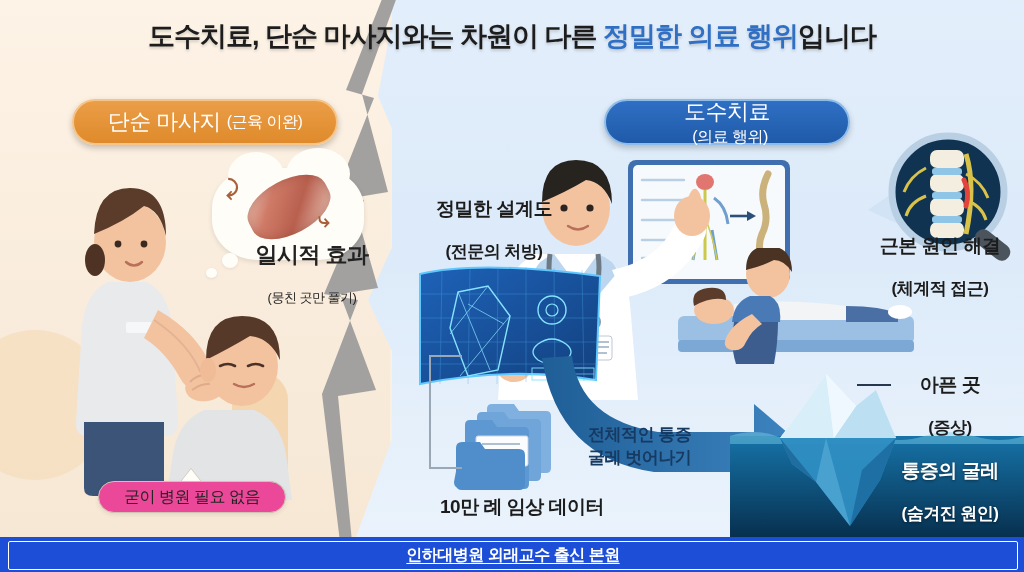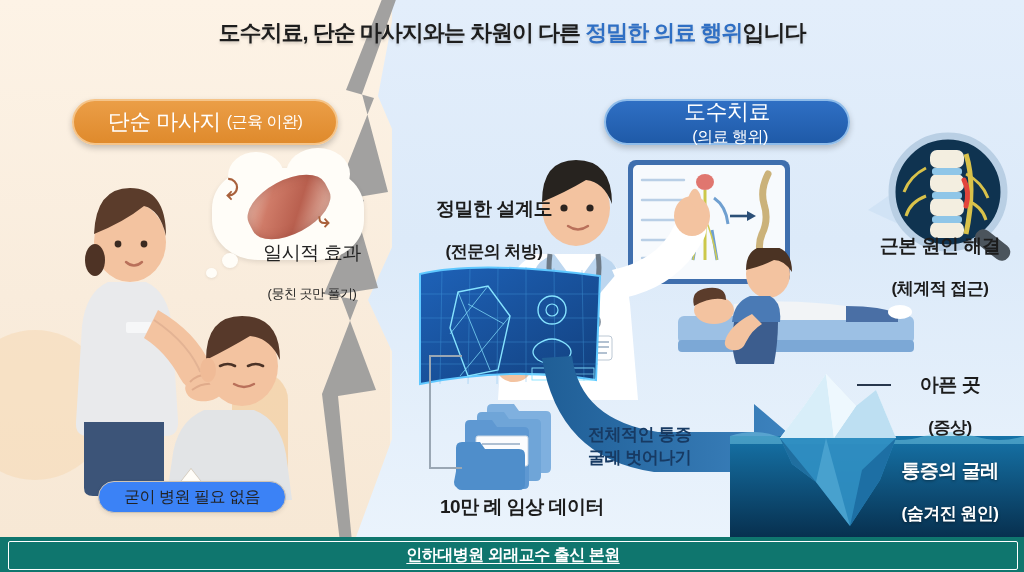--- a/index.html
+++ b/index.html
@@ -36,21 +36,21 @@
   
   .divider{
     position:absolute;left:318px;top:-6px;width:120px;height:548px;
     pointer-events:none;
   }
 
   
   .title{
     position:absolute;left:0;top:18px;width:1024px;
     text-align:center;
-    font-size:22px;font-weight:bold;letter-spacing:-1px;
+    font-size:27px;font-weight:bold;letter-spacing:-1px;
     color:#1d1d1d;white-space:nowrap;
     text-shadow:0 2px 3px rgba(0,0,0,.16);
   }
   .title .hl{color:#2f6fc4;}
 
   
   .badge{
     position:absolute;
     display:flex;align-items:center;justify-content:center;
     border-radius:24px;
@@ -95,27 +95,27 @@
     border-radius:50%/42%;
     transform:rotate(-28deg);
     box-shadow:inset 0 0 10px rgba(120,50,40,.35);
   }
   .muscle-arrow{position:absolute;color:#a9613c;font-size:21px;font-weight:bold;}
 
   .cap-left{
     position:absolute;left:228px;top:240px;width:168px;
     text-align:center;color:#222;
   }
-  .cap-left .l1{font-size:19px;font-weight:normal;letter-spacing:-.5px;}
+  .cap-left .l1{font-size:22px;font-weight:bold;letter-spacing:-.5px;}
   .cap-left .l2{font-size:13px;letter-spacing:-.5px;margin-top:19px;}
 
   
   .callout{
     position:absolute;left:98px;top:481px;width:186px;height:30px;
-    background:#3b82f6;border:1.5px solid #cfc4b4;border-radius:16px;
+    background:#ec4899;border:1.5px solid #cfc4b4;border-radius:16px;
     display:flex;align-items:center;justify-content:center;
     font-size:16px;color:#222;letter-spacing:-.5px;white-space:nowrap;
     box-shadow:0 2px 4px rgba(0,0,0,.08);
   }
   .callout-tip{
     position:absolute;left:180px;top:469px;width:0;height:0;
     border-left:11px solid transparent;border-right:11px solid transparent;
     border-bottom:14px solid #fffdf8;
     filter:drop-shadow(0 -1px 0 #cfc4b4);
   }
@@ -136,21 +136,21 @@
 
   
   .arrow-text{
     position:absolute;left:588px;top:424px;width:190px;
     color:#173a63;font-size:17px;font-weight:bold;line-height:1.35;letter-spacing:-.5px;
   }
 
   
   .footer{
     position:absolute;left:0;top:537px;width:1024px;height:35px;
-    background:#0f766e;
+    background:#1d4ed8;
   }
   .footer-inner{
     position:absolute;left:8px;top:4px;width:1008px;height:27px;
     border:1.5px solid #ffffff;border-radius:2px;
     display:flex;align-items:center;justify-content:center;
   }
   .footer-text{
     color:#ffffff;font-size:16px;font-weight:bold;letter-spacing:-.5px;
     text-decoration:underline;text-underline-offset:3px;
   }

